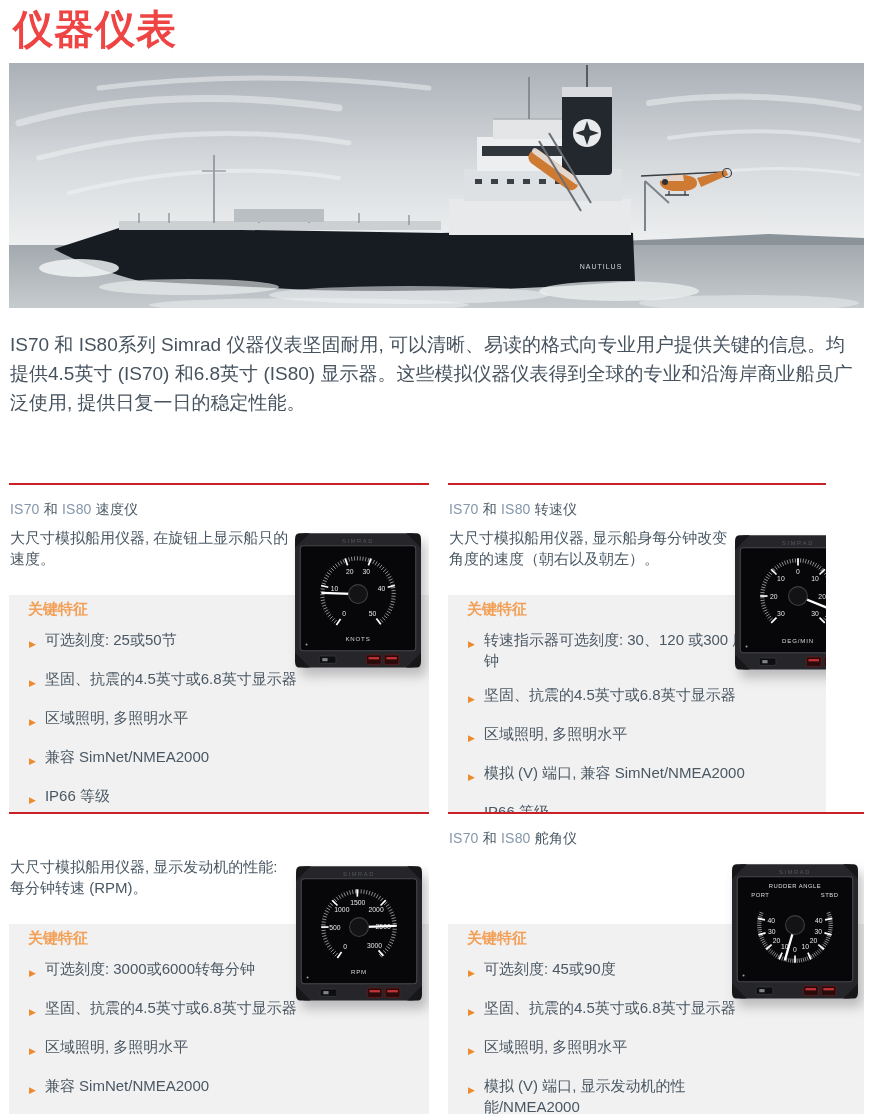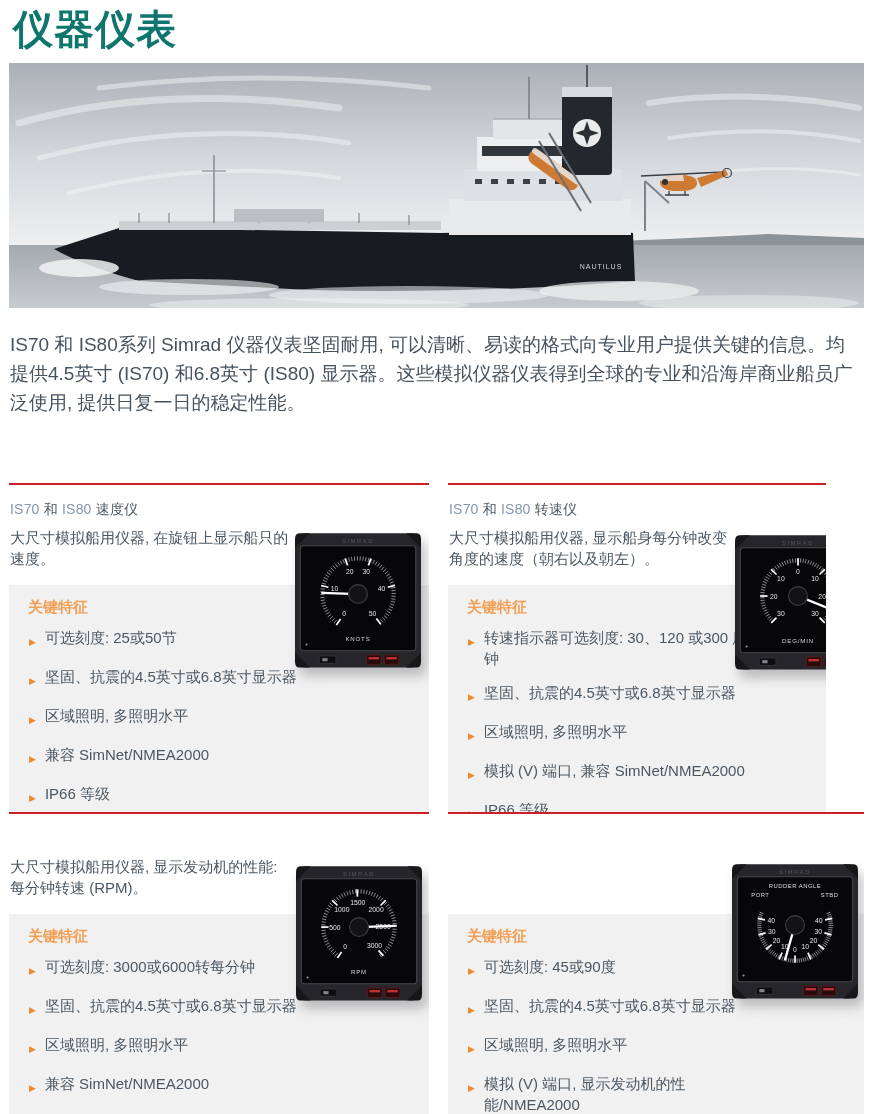--- a/index.html
+++ b/index.html
@@ -1,32 +1,32 @@
 <!DOCTYPE html>
 <html><head>
 <meta charset="utf-8">
 <style>
   *{margin:0;padding:0;box-sizing:border-box;}
   html,body{width:873px;background:#fff;}
   body{height:1114px;font-family:"Liberation Sans","DejaVu Sans",sans-serif;color:#4a5864;}
   .page{position:relative;width:873px;height:1114px;overflow:hidden;background:#fff;}
-  .page-title{position:absolute;left:13px;top:2px;font-size:40px;font-weight:700;color:#0f766e;letter-spacing:1px;}
+  .page-title{position:absolute;left:13px;top:2px;font-size:40px;font-weight:700;color:#ef4444;letter-spacing:1px;}
   .hero{position:absolute;left:9px;top:63px;width:855px;height:245px;overflow:hidden;background:#c9ced2;}
   .hero svg{display:block;width:100%;height:100%;}
   .intro{position:absolute;left:10px;top:330px;width:853px;font-size:19px;line-height:29px;color:#46535f;}
   .card{position:absolute;overflow:hidden;}
   #s0{left:9px;top:483px;width:420px;height:329px;}
   #s1{left:448px;top:483px;width:378px;height:329px;}
   #s2{left:9px;top:812px;width:420px;height:302px;}
   #s3{left:448px;top:812px;width:416px;height:302px;}
   .rule{position:absolute;left:0;top:0;right:0;height:2px;background:#c92127;}
   .sec-title{position:absolute;left:1px;top:18px;font-size:14px;font-weight:400;color:#4a5864;letter-spacing:.2px;white-space:nowrap;}
   .sec-title .code{color:#8497ab;}
   .sec-desc{position:absolute;left:1px;top:44px;width:286px;font-size:15px;line-height:21px;color:#4a5864;}
-  .kf-box{position:absolute;left:0;right:0;top:102px;background:#f2f1f1;padding:12px 12px 14px 19px;z-index:1;}
+  .kf-box{position:absolute;left:0;right:0;top:112px;background:#f2f1f1;padding:4px 12px 14px 19px;z-index:1;}
   .kf-label{font-size:15px;font-weight:700;color:#f2a057;line-height:20px;margin-bottom:10px;}
   .kf-list{list-style:none;}
   .kf-list li{display:flex;align-items:flex-start;margin-bottom:13px;font-size:15px;line-height:21px;color:#4a5864;max-width:308px;}
   .kf-list .arrow{flex:0 0 auto;font-size:9px;color:#ee8a2e;margin:5px 9px 0 1px;}
   .gauge{position:absolute;width:126px;height:141px;z-index:2;}
   #s0 .gauge{left:286px;top:50px;}
   #s1 .gauge{left:287px;top:52px;}
   #s2 .gauge{left:287px;top:54px;}
   #s3 .gauge{left:284px;top:52px;}
   .gauge svg{width:100%;height:100%;filter:drop-shadow(5px 8px 6px rgba(40,40,45,.28));}
@@ -526,20 +526,26 @@
       <rect x="26" y="119" width="5" height="3" fill="#7e8488"></rect>
       <rect x="68" y="116" width="14" height="9" rx="1.5" fill="#2a0b0c" stroke="#6b1d1e" stroke-width="0.7"></rect>
       <rect x="70" y="118" width="10" height="2.2" fill="#c03236"></rect>
       <rect x="85" y="116" width="14" height="9" rx="1.5" fill="#2a0b0c" stroke="#6b1d1e" stroke-width="0.7"></rect>
       <rect x="87" y="118" width="10" height="2.2" fill="#c03236"></rect>
     </svg></div>
   </section>
 
   <section class="card" id="s3">
     <div class="rule"></div>
+    <h2 class="sec-title">
+      <span class="code">IS70</span>
+      <span>和</span>
+      <span class="code">IS80</span>
+      <span>舵角仪</span>
+    </h2>
     <div class="kf-box">
       <div class="kf-label">关键特征</div>
       <ul class="kf-list">
           <li>
             <span class="arrow">▶</span>
             <span>可选刻度: 45或90度</span>
           </li>
           <li>
             <span class="arrow">▶</span>
             <span>坚固、抗震的4.5英寸或6.8英寸显示器</span>

